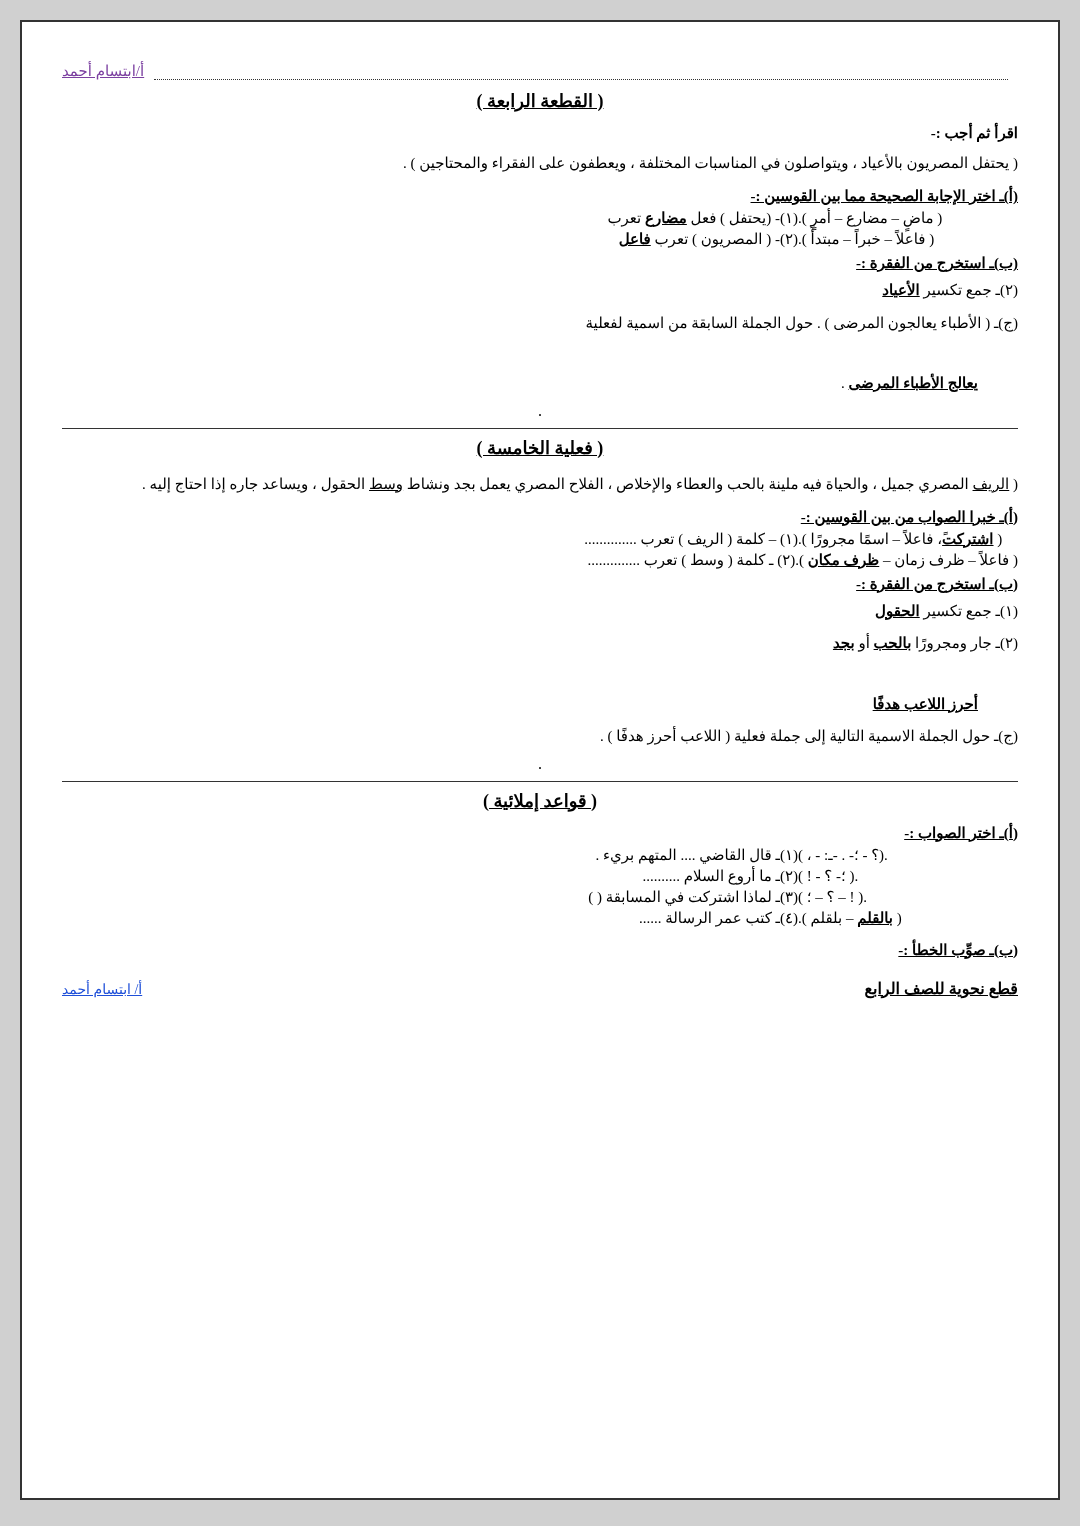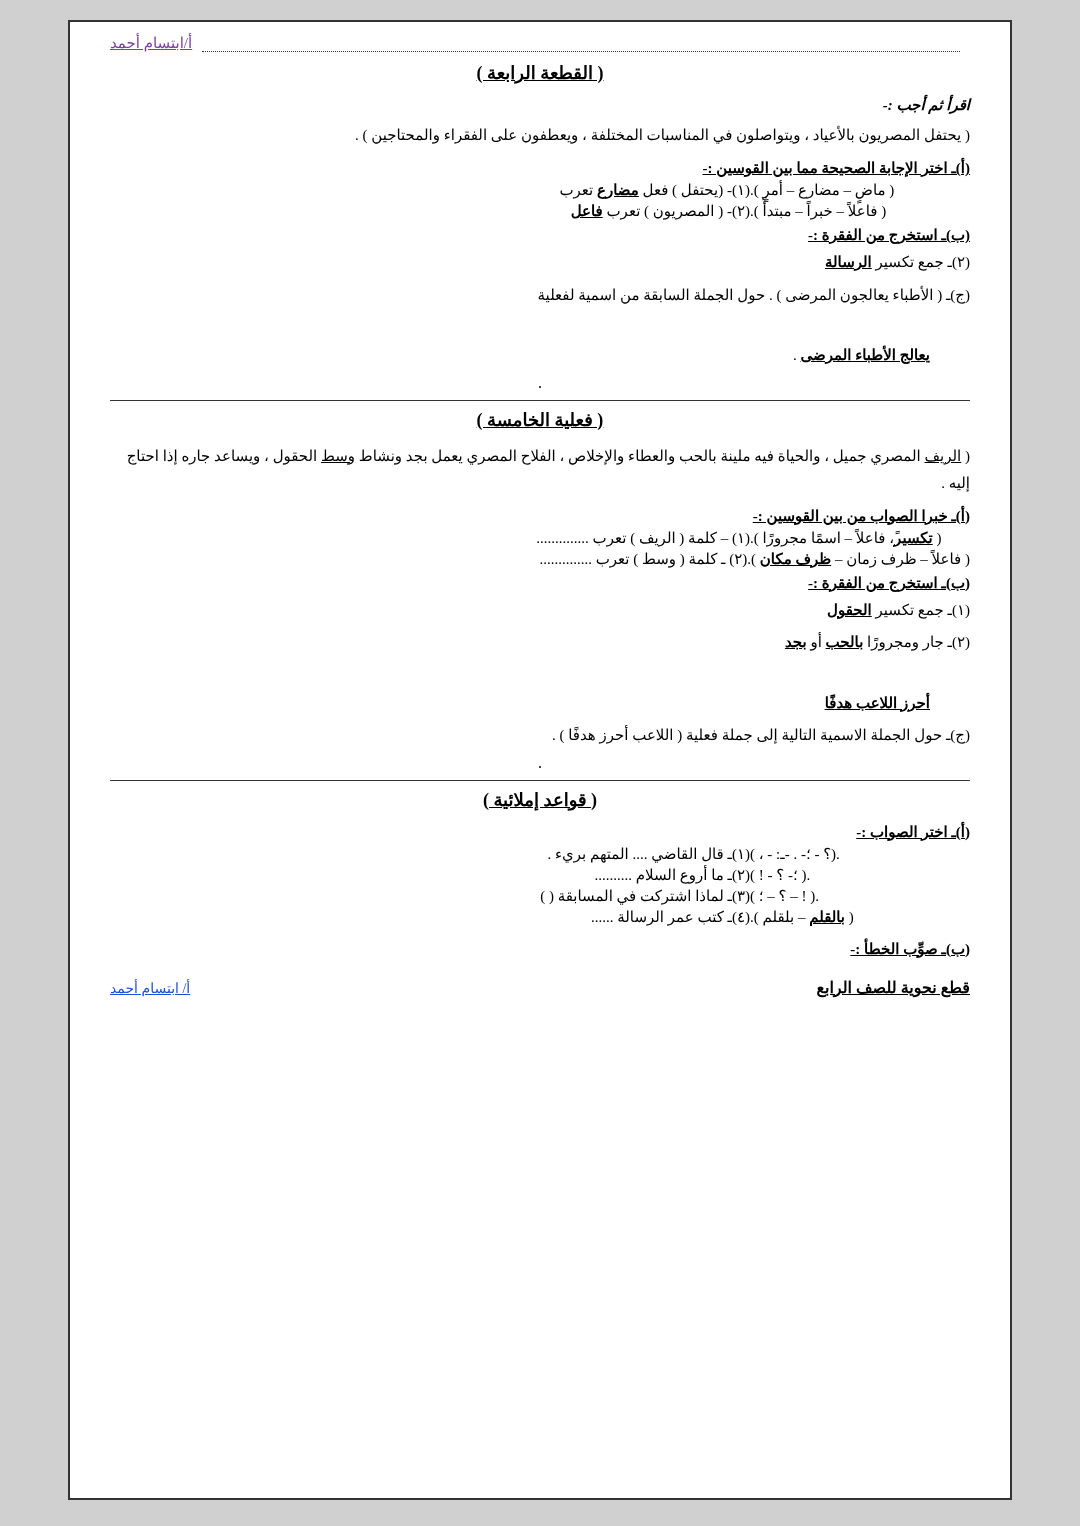--- a/index.html
+++ b/index.html
@@ -6,25 +6,25 @@
     body {
       background: #d0d0d0;
       display: flex;
       justify-content: center;
       align-items: flex-start;
       min-height: 100vh;
       padding: 20px;
       font-family: 'Times New Roman', serif;
     }
     .page {
-      width: 944px;
+      width: 1040px;
       min-height: 1480px;
       background: #fff;
       border: 2px solid #333;
-      padding: 12px 40px 30px 40px;
+      padding: 40px 40px 30px 40px;
       direction: rtl;
       position: relative;
     }
     .header-line {
       display: flex;
       justify-content: space-between;
       align-items: flex-start;
       margin-bottom: 10px;
     }
     .author-name {
@@ -44,21 +44,20 @@
       font-size: 18px;
       font-weight: bold;
       text-decoration: underline;
       margin: 8px 0 12px 0;
     }
     .instruction-line {
       text-align: right;
       font-size: 15px;
       font-weight: bold;
       margin-bottom: 8px;
-      font-style: italic;
     }
     .paragraph-text {
       text-align: right;
       font-size: 15px;
       line-height: 1.8;
       margin-bottom: 10px;
     }
     .underlined { text-decoration: underline; }
     .bold { font-weight: bold; }
     .purple { color: #7b3fa0; }
@@ -158,21 +157,21 @@
     </div>
     <div class="col-right">
       (٢)- ( المصريون ) تعرب <span class="underlined bold">فاعل</span>
     </div>
   </div>
 
   <div class="sub-question">(ب)ـ استخرج من الفقرة :-</div>
 
 
   <div class="single-line-q">
-    (٢)ـ جمع تكسير  <span class="underlined bold">الرسالة</span>
+    (٢)ـ جمع تكسير  <span class="underlined bold">الأعياد</span>
   </div>
 
   <div class="single-line-q">
     (ج)ـ ( الأطباء يعالجون المرضى ) . حول الجملة السابقة من اسمية لفعلية
   </div>
   <div class="single-line-q indent-right">
     <span class="underlined bold">يعالج الأطباء المرضى</span> .
   </div>
 
   <div class="dot-center">.</div>
@@ -181,21 +180,21 @@
   <div class="section-title">( فعلية الخامسة )</div>
 
   <div class="paragraph-text">
     ( <span class="underlined">الريف</span> المصري جميل ، والحياة فيه ملينة بالحب والعطاء والإخلاص ، الفلاح المصري يعمل بجد ونشاط <span class="underlined">وسط</span> الحقول ، ويساعد جاره إذا احتاج إليه .
   </div>
 
   <div class="sub-question">(أ)ـ خبرا الصواب من بين القوسين :-</div>
 
   <div class="two-col-row">
     <div class="col-left">
-      ( <span class="underlined bold">تكسير</span>ً، فاعلاً – اسمًا مجرورًا ).
+      ( <span class="underlined bold">اشتركت</span>ً، فاعلاً – اسمًا مجرورًا ).
     </div>
     <div class="col-right">
       (١) – كلمة ( الريف ) تعرب ..............
     </div>
   </div>
 
   <div class="two-col-row">
     <div class="col-left">
       ( فاعلاً – ظرف زمان – <span class="underlined bold">ظرف مكان</span> ).
     </div>

